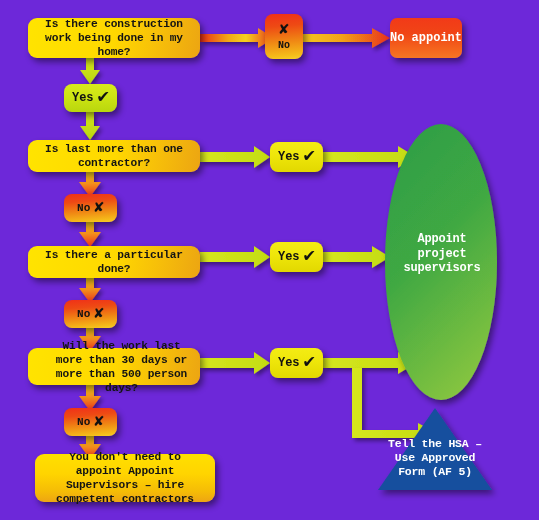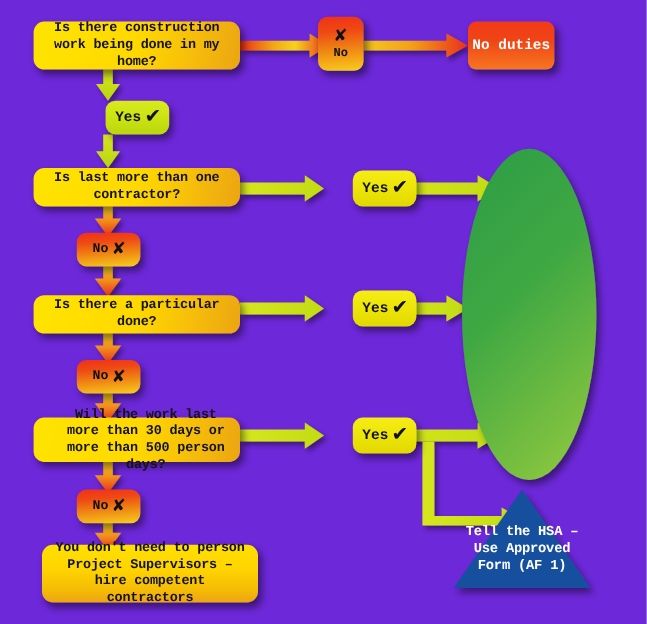--- a/index.html
+++ b/index.html
@@ -47,21 +47,20 @@
     background: linear-gradient(100deg, #ffe400 0%, #ffd800 50%, #f7c009 74%, #eca512 100%);
   }
   
   .ybox {
     border-radius: 8px;
     box-shadow: 3px 4px 6px rgba(0,0,0,0.45);
     font-weight: bold;
     color: #111;
     font-size: 12px;
     gap: 4px;
-    margin-left: 24px;
   }
   .ybox.green {
     background: linear-gradient(180deg, #d8ea1c 0%, #cde413 45%, #b9d70d 100%);
   }
   .ybox.yellow {
     background: linear-gradient(180deg, #f4ec14 0%, #eee60a 45%, #e2d800 100%);
   }
   .nbox {
     border-radius: 8px;
     box-shadow: 3px 4px 6px rgba(0,0,0,0.45);
@@ -247,21 +246,21 @@
   </div>
 
   <div class="node nbox" style="left:265px; top:14px; width:38px; height:45px;">
     <span class="stackno">
       <span class="cross">✘</span>
       <span style="font-size:10px; margin-top:3px;">No</span>
     </span>
   </div>
 
   <div class="node redbox" style="left:390px; top:18px; width:72px; height:40px;">
-    <span>No duties</span>
+    <span>No appoint</span>
   </div>
 
   <div class="node qbox side-fade" style="left:28px; top:140px; width:172px; height:32px;">
     <span>Is last more than one contractor?</span>
   </div>
 
   <div class="node ybox yellow" style="left:270px; top:142px; width:53px; height:30px;">
     <span>Yes</span>
     <span class="tick">✔</span>
   </div>
@@ -293,19 +292,20 @@
     <span>Yes</span>
     <span class="tick">✔</span>
   </div>
 
   <div class="node nbox" style="left:64px; top:408px; width:53px; height:28px;">
     <span style="font-size:11px;">No</span>
     <span class="cross">✘</span>
   </div>
 
   <div class="node qbox" style="left:35px; top:454px; width:180px; height:48px;">
-    <span>You don't need to person Project Supervisors – hire competent contractors</span>
-  </div>
-
-
-  <div class="tri-label" style="left:382px; top:437px; width:106px;">Tell the HSA – Use Approved Form (AF 1)</div>
+    <span>You don't need to appoint Appoint Supervisors – hire competent contractors</span>
+  </div>
+
+  <div class="ellipse-label" style="left:396px; top:232px; width:92px;">Appoint project supervisors</div>
+
+  <div class="tri-label" style="left:382px; top:437px; width:106px;">Tell the HSA – Use Approved Form (AF 5)</div>
 
 </div>
 
 </body></html>

